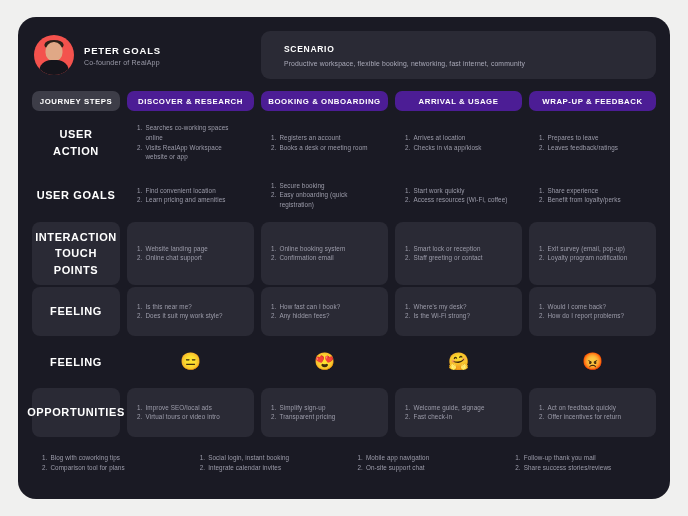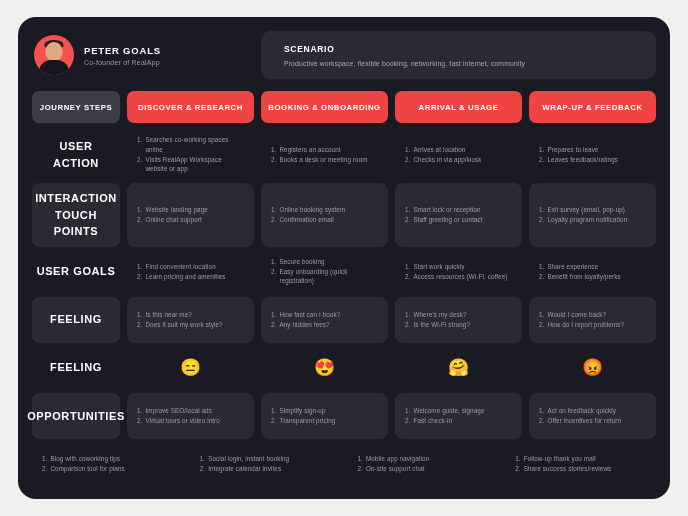--- a/index.html
+++ b/index.html
@@ -122,42 +122,42 @@
     font-size: 6.8px;
     margin-top: 6px;
     letter-spacing: 0.15px;
   }
 
   
   .headrow {
     display: flex;
     gap: 7px;
     margin-top: 12px;
-    height: 32px;
+    height: 20px;
     flex: 0 0 auto;
   }
   .head-cell {
     border-radius: 7px;
     display: flex;
     align-items: center;
     justify-content: center;
     font-size: 7.8px;
     font-weight: bold;
     letter-spacing: 0.55px;
     color: #ffffff;
     white-space: nowrap;
   }
   .head-cell.label-col {
     width: 88px;
     flex: 0 0 88px;
     background: #3d3d48;
   }
   .head-cell.stage {
     flex: 1;
-    background: #ef4444;
+    background: #4c1d95;
   }
 
   
   .rows {
     display: flex;
     flex-direction: column;
     flex: 1;
     margin-top: 5px;
     gap: 2px;
   }
@@ -299,20 +299,73 @@
               <span class="num">1.</span>
               <span class="txt">Prepares to leave</span>
             </li>
             <li>
               <span class="num">2.</span>
               <span class="txt">Leaves feedback/ratings</span>
             </li>
           </ul>
         </div>
       </div>
+      <div class="row flat">
+        <div class="cell label-col">
+          <div class="row-label">USER GOALS</div>
+        </div>
+        <div class="cell stage">
+          <ul class="items">
+            <li>
+              <span class="num">1.</span>
+              <span class="txt">Find convenient location</span>
+            </li>
+            <li>
+              <span class="num">2.</span>
+              <span class="txt">Learn pricing and amenities</span>
+            </li>
+          </ul>
+        </div>
+        <div class="cell stage">
+          <ul class="items">
+            <li>
+              <span class="num">1.</span>
+              <span class="txt">Secure booking</span>
+            </li>
+            <li>
+              <span class="num">2.</span>
+              <span class="txt">Easy onboarding (quick registration)</span>
+            </li>
+          </ul>
+        </div>
+        <div class="cell stage">
+          <ul class="items">
+            <li>
+              <span class="num">1.</span>
+              <span class="txt">Start work quickly</span>
+            </li>
+            <li>
+              <span class="num">2.</span>
+              <span class="txt">Access resources (Wi-Fi, coffee)</span>
+            </li>
+          </ul>
+        </div>
+        <div class="cell stage">
+          <ul class="items">
+            <li>
+              <span class="num">1.</span>
+              <span class="txt">Share experience</span>
+            </li>
+            <li>
+              <span class="num">2.</span>
+              <span class="txt">Benefit from loyalty/perks</span>
+            </li>
+          </ul>
+        </div>
+      </div>
       <div class="row raised">
         <div class="cell label-col">
           <div class="row-label">INTERACTION TOUCH POINTS</div>
         </div>
         <div class="cell stage">
           <ul class="items">
             <li>
               <span class="num">1.</span>
               <span class="txt">Website landing page</span>
             </li>
@@ -352,73 +405,20 @@
               <span class="num">1.</span>
               <span class="txt">Exit survey (email, pop-up)</span>
             </li>
             <li>
               <span class="num">2.</span>
               <span class="txt">Loyalty program notification</span>
             </li>
           </ul>
         </div>
       </div>
-      <div class="row flat">
-        <div class="cell label-col">
-          <div class="row-label">USER GOALS</div>
-        </div>
-        <div class="cell stage">
-          <ul class="items">
-            <li>
-              <span class="num">1.</span>
-              <span class="txt">Find convenient location</span>
-            </li>
-            <li>
-              <span class="num">2.</span>
-              <span class="txt">Learn pricing and amenities</span>
-            </li>
-          </ul>
-        </div>
-        <div class="cell stage">
-          <ul class="items">
-            <li>
-              <span class="num">1.</span>
-              <span class="txt">Secure booking</span>
-            </li>
-            <li>
-              <span class="num">2.</span>
-              <span class="txt">Easy onboarding (quick registration)</span>
-            </li>
-          </ul>
-        </div>
-        <div class="cell stage">
-          <ul class="items">
-            <li>
-              <span class="num">1.</span>
-              <span class="txt">Start work quickly</span>
-            </li>
-            <li>
-              <span class="num">2.</span>
-              <span class="txt">Access resources (Wi-Fi, coffee)</span>
-            </li>
-          </ul>
-        </div>
-        <div class="cell stage">
-          <ul class="items">
-            <li>
-              <span class="num">1.</span>
-              <span class="txt">Share experience</span>
-            </li>
-            <li>
-              <span class="num">2.</span>
-              <span class="txt">Benefit from loyalty/perks</span>
-            </li>
-          </ul>
-        </div>
-      </div>
       <div class="row raised">
         <div class="cell label-col">
           <div class="row-label">FEELING</div>
         </div>
         <div class="cell stage">
           <ul class="items">
             <li>
               <span class="num">1.</span>
               <span class="txt">Is this near me?</span>
             </li>

